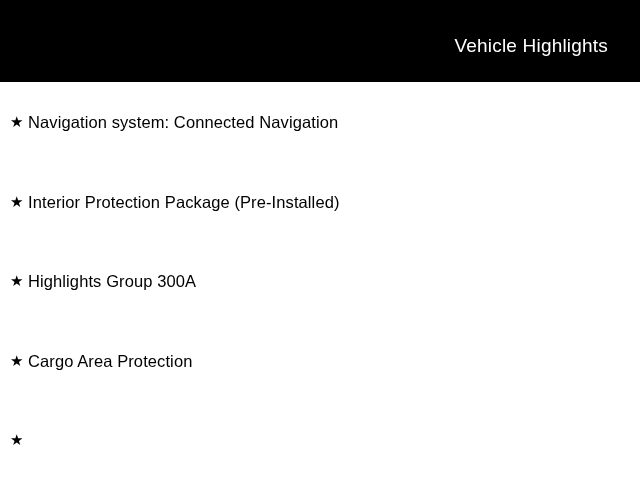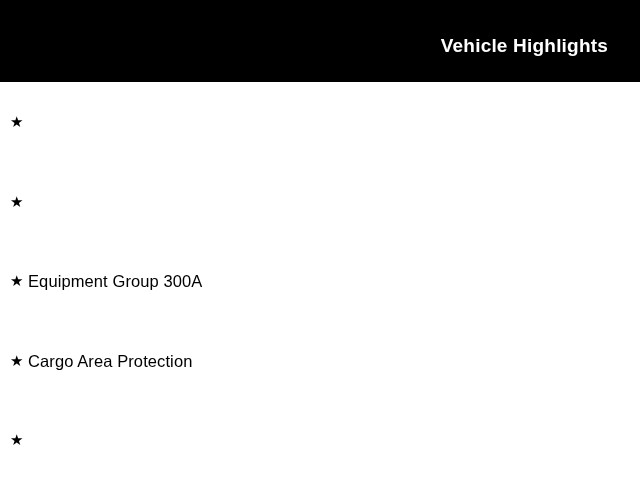--- a/index.html
+++ b/index.html
@@ -28,21 +28,21 @@
     background: #000000;
     display: flex;
     align-items: center;
     justify-content: flex-end;
     box-sizing: border-box;
     padding-right: 32px;
   }
   .header-title {
     color: #ffffff;
     font-size: 19px;
-    font-weight: 700;
+    font-weight: 400;
     letter-spacing: 0.2px;
     line-height: 1;
     padding-top: 8px;
   }
   .highlights {
     position: absolute;
     left: 0;
     top: 82px;
     width: 640px;
     height: 398px;
@@ -80,27 +80,29 @@
 
 <div class="page">
 
   <div class="header-bar">
     <span class="header-title">Vehicle Highlights</span>
   </div>
 
   <ul class="highlights">
     <li class="highlight-item">
       <span class="bullet-icon">★</span>
+      <span class="highlight-label">Navigation system: Connected Navigation</span>
     </li>
     <li class="highlight-item">
       <span class="bullet-icon">★</span>
+      <span class="highlight-label">Interior Protection Package (Pre-Installed)</span>
     </li>
     <li class="highlight-item">
       <span class="bullet-icon">★</span>
-      <span class="highlight-label">Equipment Group 300A</span>
+      <span class="highlight-label">Highlights Group 300A</span>
     </li>
     <li class="highlight-item">
       <span class="bullet-icon">★</span>
       <span class="highlight-label">Cargo Area Protection</span>
     </li>
     <li class="highlight-item">
       <span class="bullet-icon">★</span>
     </li>
   </ul>
 

